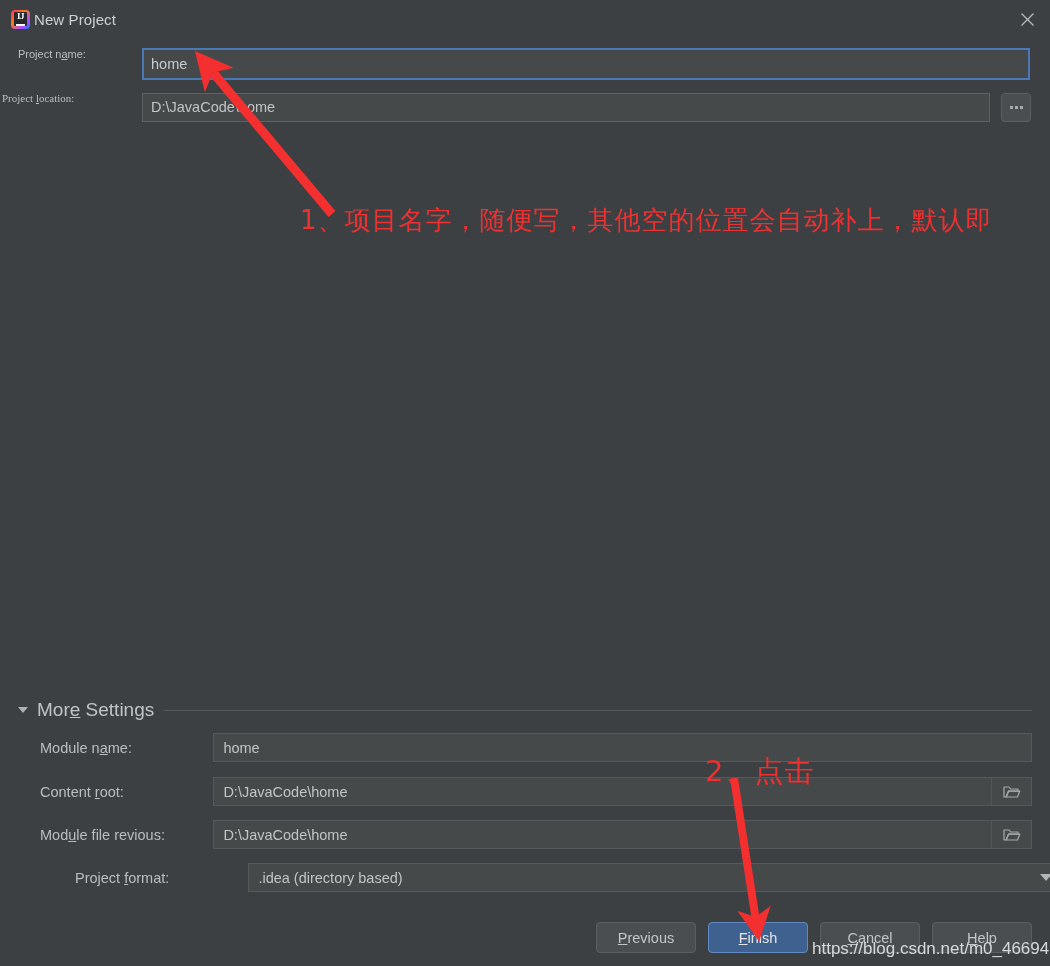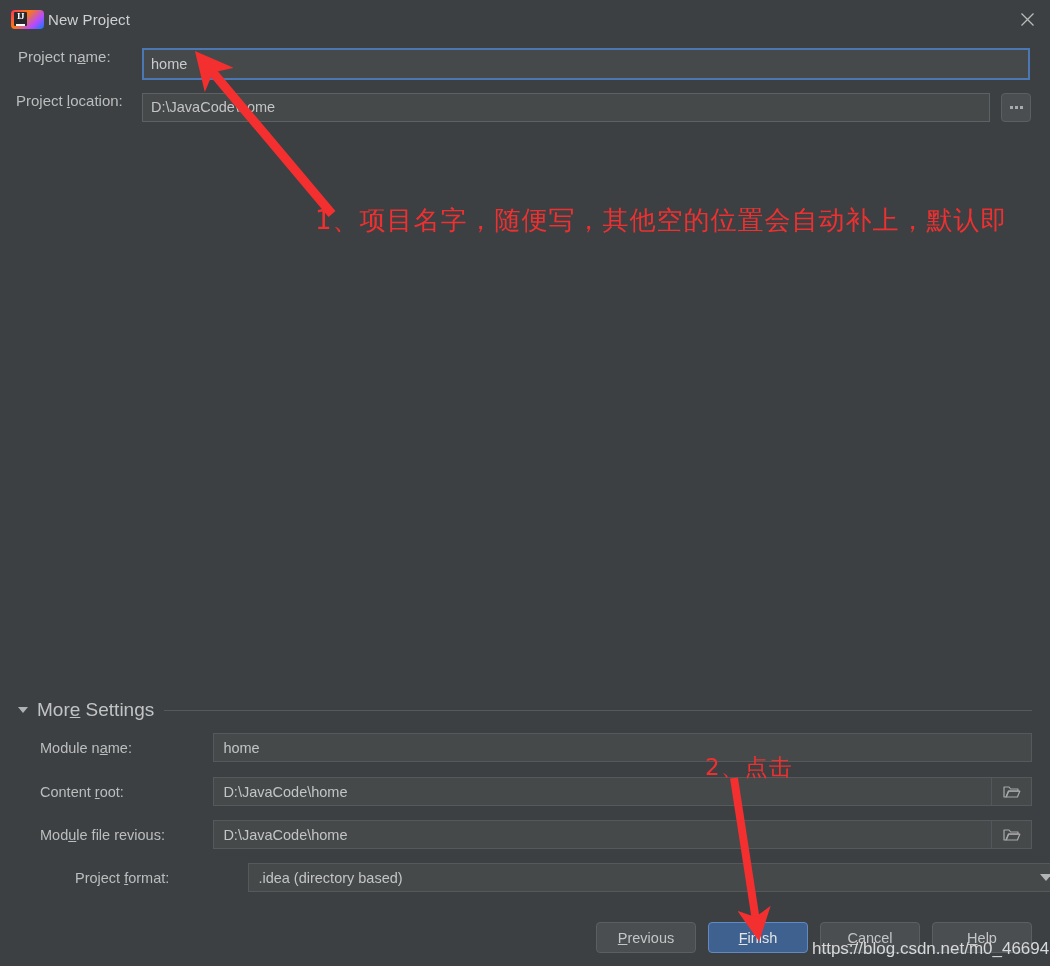--- a/index.html
+++ b/index.html
@@ -17,21 +17,21 @@
   
   #titlebar {
     position: absolute;
     left: 0; top: 0;
     width: 1050px; height: 38px;
     background: #3c4043;
     display: flex;
     align-items: center;
   }
   #app-icon {
-    width: 33px; height: 19px;
+    width: 19px; height: 19px;
     margin-left: 11px;
     border-radius: 4px;
     position: relative;
     background: linear-gradient(135deg, #fe315d 0%, #f97a12 38%, #b74aff 72%, #087cfa 100%);
     flex: 0 0 auto;
     overflow: hidden;
   }
   #app-icon .ij-inner {
     position: absolute;
     left: 3px; top: 2.5px;
@@ -73,28 +73,28 @@
   }
   #close-button svg { display: block; }
 
   
   .form-row {
     position: absolute;
     display: flex;
     align-items: center;
   }
   .lbl {
-    font-size: 15px;
+    font-size: 11px;
     color: #bcbdbe;
     white-space: nowrap;
   }
   .lbl u { text-decoration: underline; }
 
   #row-name { left: 18px; top: 48px; }
-  #row-location { left: 16px; top: 92px; }
+  #row-location { left: 2px; top: 92px; font-family: Liberation Serif, serif; }
 
   #label-project-name { width: 126px; }
   #label-project-location { width: 126px; }
 
   .textfield {
     background: #45494a;
     border: 1px solid #5c6164;
     color: #c3c4c5;
     font-size: 14.5px;
     font-family: "Liberation Sans", sans-serif;
@@ -266,27 +266,27 @@
     width: 1050px; height: 966px;
     pointer-events: none;
   }
   .anno-text {
     position: absolute;
     color: #f03030;
     font-family: "DejaVu Sans", sans-serif;
     white-space: nowrap;
   }
   #annotation-1 {
-    left: 315px; top: 203px;
+    left: 300px; top: 203px;
     font-size: 26px;
     letter-spacing: 1px;
   }
   #annotation-2 {
     left: 705px; top: 752px;
-    font-size: 23px;
+    font-size: 29px;
     letter-spacing: 1px;
   }
   #watermark {
     position: absolute;
     left: 812px; top: 939px;
     font-size: 17px;
     color: #d7d8d9;
     font-family: "Liberation Sans", sans-serif;
     white-space: nowrap;
   }

